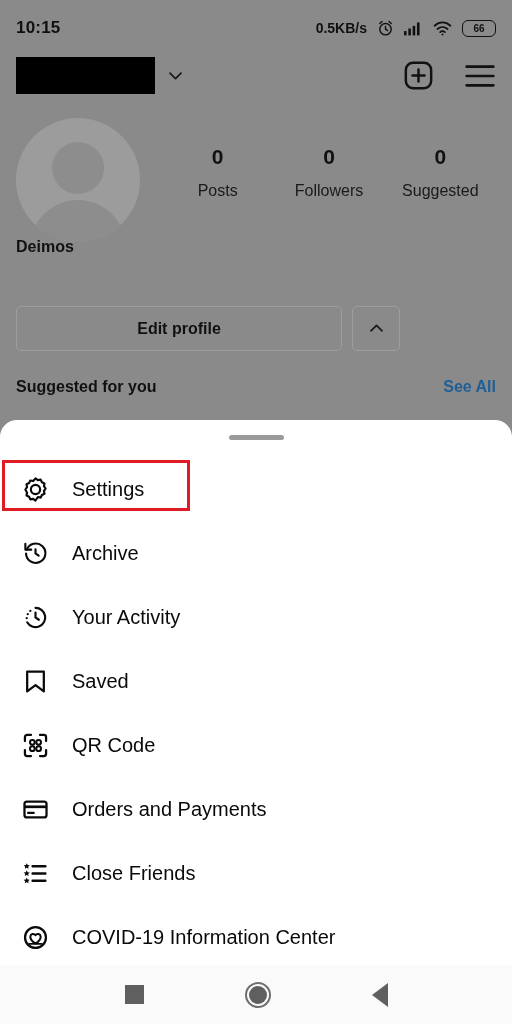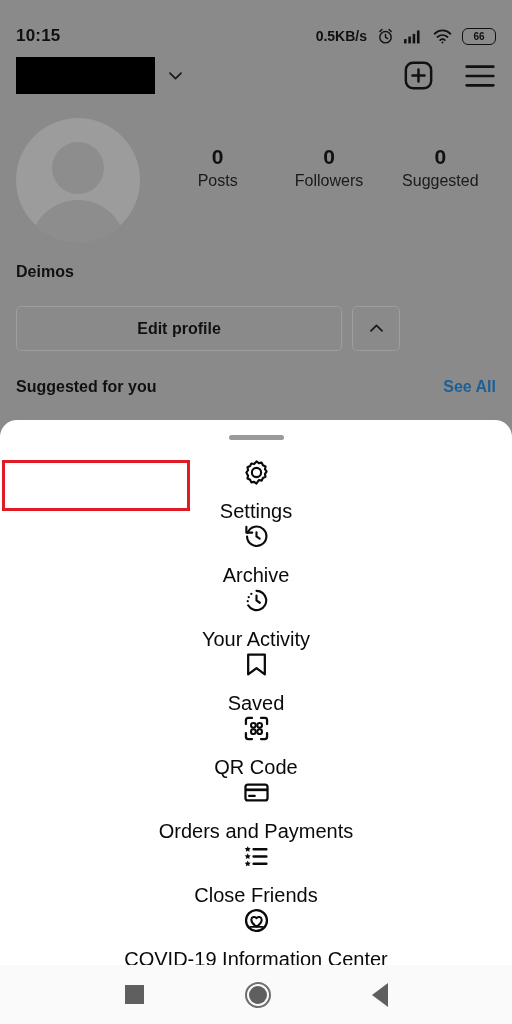--- a/index.html
+++ b/index.html
@@ -13,21 +13,21 @@
   }
 
   
   .backdrop {
     position:absolute; left:0; top:0; width:512px; height:965px;
     background:#8a8a8a;
   }
 
   
   .statusbar {
-    position:absolute; left:0; top:16px; width:512px; height:40px;
+    position:absolute; left:0; top:8px; width:512px; height:40px;
     display:flex; align-items:center; justify-content:space-between;
     padding:0 16px;
   }
   .sb-time { font-size:17px; font-weight:bold; color:#101010; letter-spacing:0.2px; }
   .sb-right { display:flex; align-items:center; gap:10px; }
   .sb-net { font-size:14px; font-weight:bold; color:#101010; }
   .sb-icon { display:block; }
   .batt {
     border:1.8px solid #111; border-radius:6px;
     min-width:34px; height:17px; display:flex; align-items:center; justify-content:center;
@@ -59,24 +59,24 @@
     position:absolute; left:50%; top:24px; transform:translateX(-50%);
     width:52px; height:52px; border-radius:50%; background:#8d8d8d;
   }
   .avatar .body {
     position:absolute; left:50%; top:82px; transform:translateX(-50%);
     width:96px; height:70px; border-radius:48px 48px 0 0; background:#8d8d8d;
   }
   .stats { display:flex; flex:1; margin-left:22px; padding-top:26px; }
   .stat { flex:1; text-align:center; }
   .stat-num { font-size:21px; font-weight:bold; color:#111; line-height:1.25; }
-  .stat-label { font-size:16px; color:#1a1a1a; margin-top:2px; }
+  .stat-label { font-size:16px; color:#1a1a1a; margin-top:12px; }
 
   .display-name {
-    position:absolute; left:16px; top:263px;
+    position:absolute; left:16px; top:238px;
     font-size:16px; font-weight:bold; color:#111;
   }
 
   
   .btn-row {
     position:absolute; left:0; top:306px; width:416px;
     display:flex; gap:10px; padding:0 16px;
   }
   .edit-profile {
     flex:1; height:45px; border:1px solid #9e9e9e; border-radius:5px;
@@ -100,21 +100,21 @@
   .sheet {
     position:absolute; left:0; top:420px; width:512px; height:545px;
     background:#ffffff; border-radius:17px 17px 0 0;
   }
   .handle {
     width:55px; height:5px; border-radius:3px; background:#9a9a9a;
     margin:15px auto 0;
   }
   .menu { margin-top:17px; }
   .menu-item {
-    display:flex; align-items:center; height:64px; padding:0 20px; gap:13px;flex-direction:column;
+    display:flex; align-items:center; height:64px; padding:0 20px; gap:22px;
   }
   .menu-icon {
     width:30px; height:30px; flex:0 0 auto;
     display:flex; align-items:center; justify-content:center;
   }
   .menu-label { font-size:20px; color:#0a0a0a; }
 
   
   .highlight {
     position:absolute; left:2px; top:460px; width:188px; height:51px;

